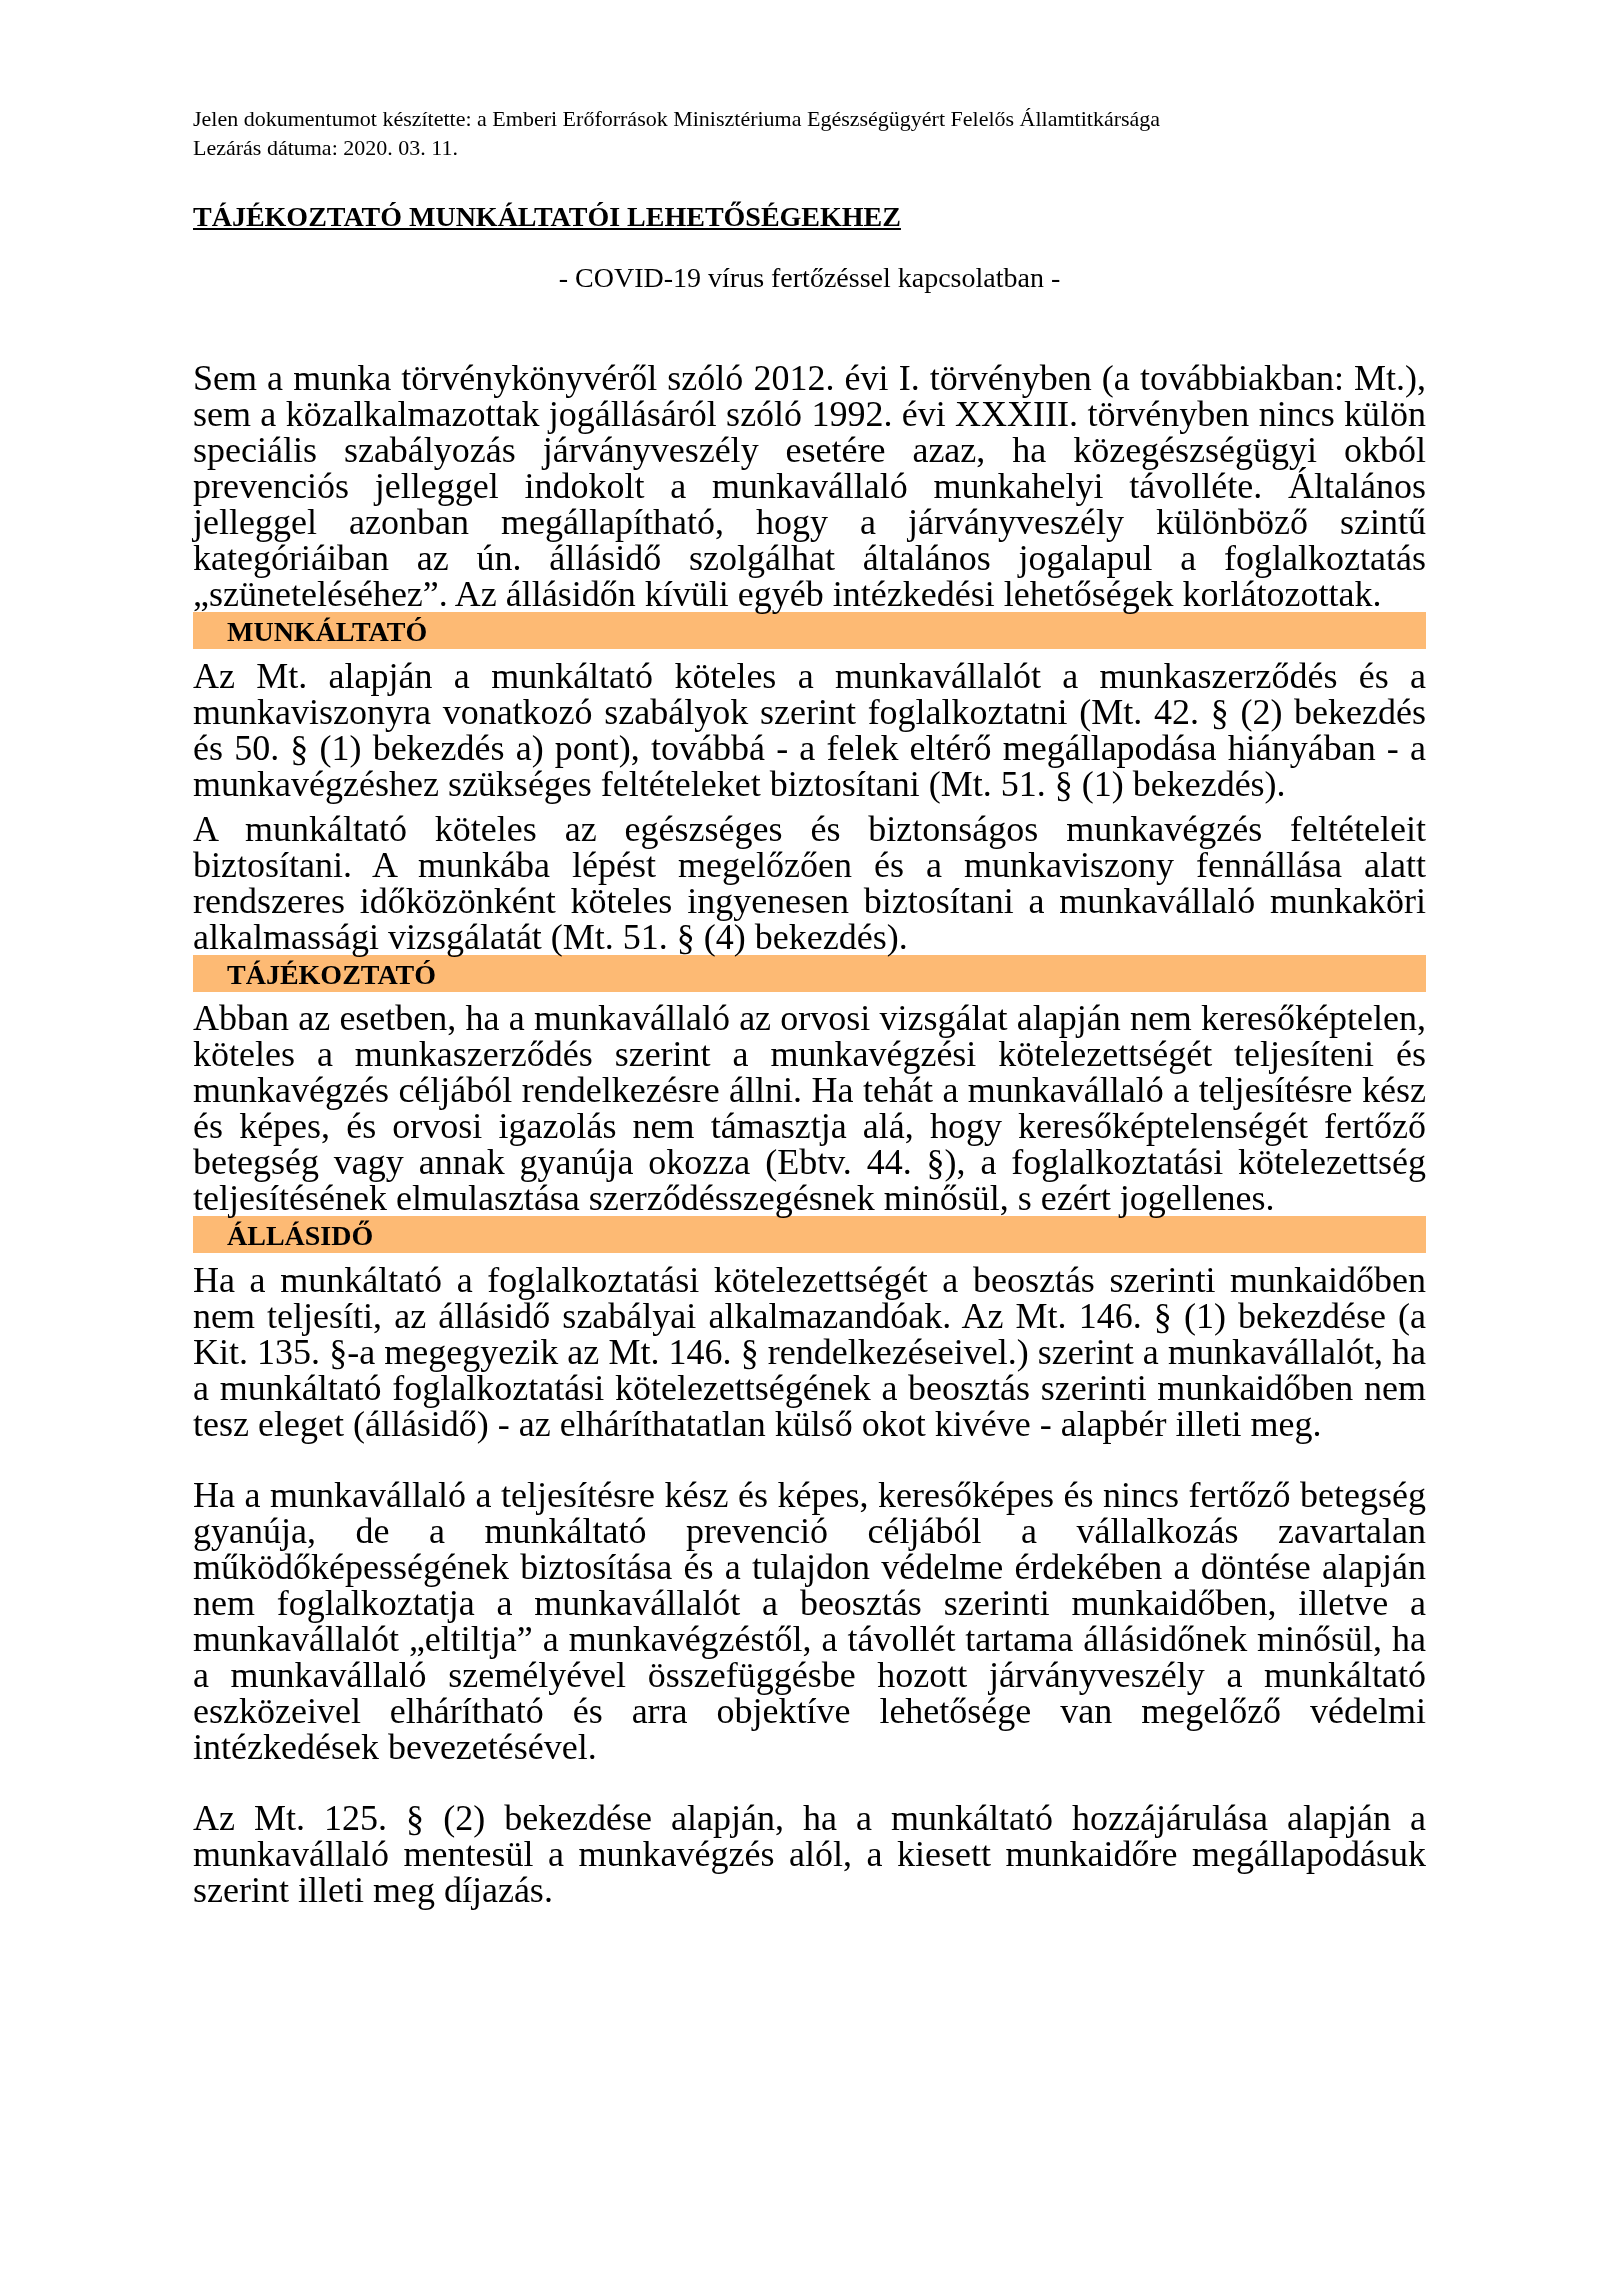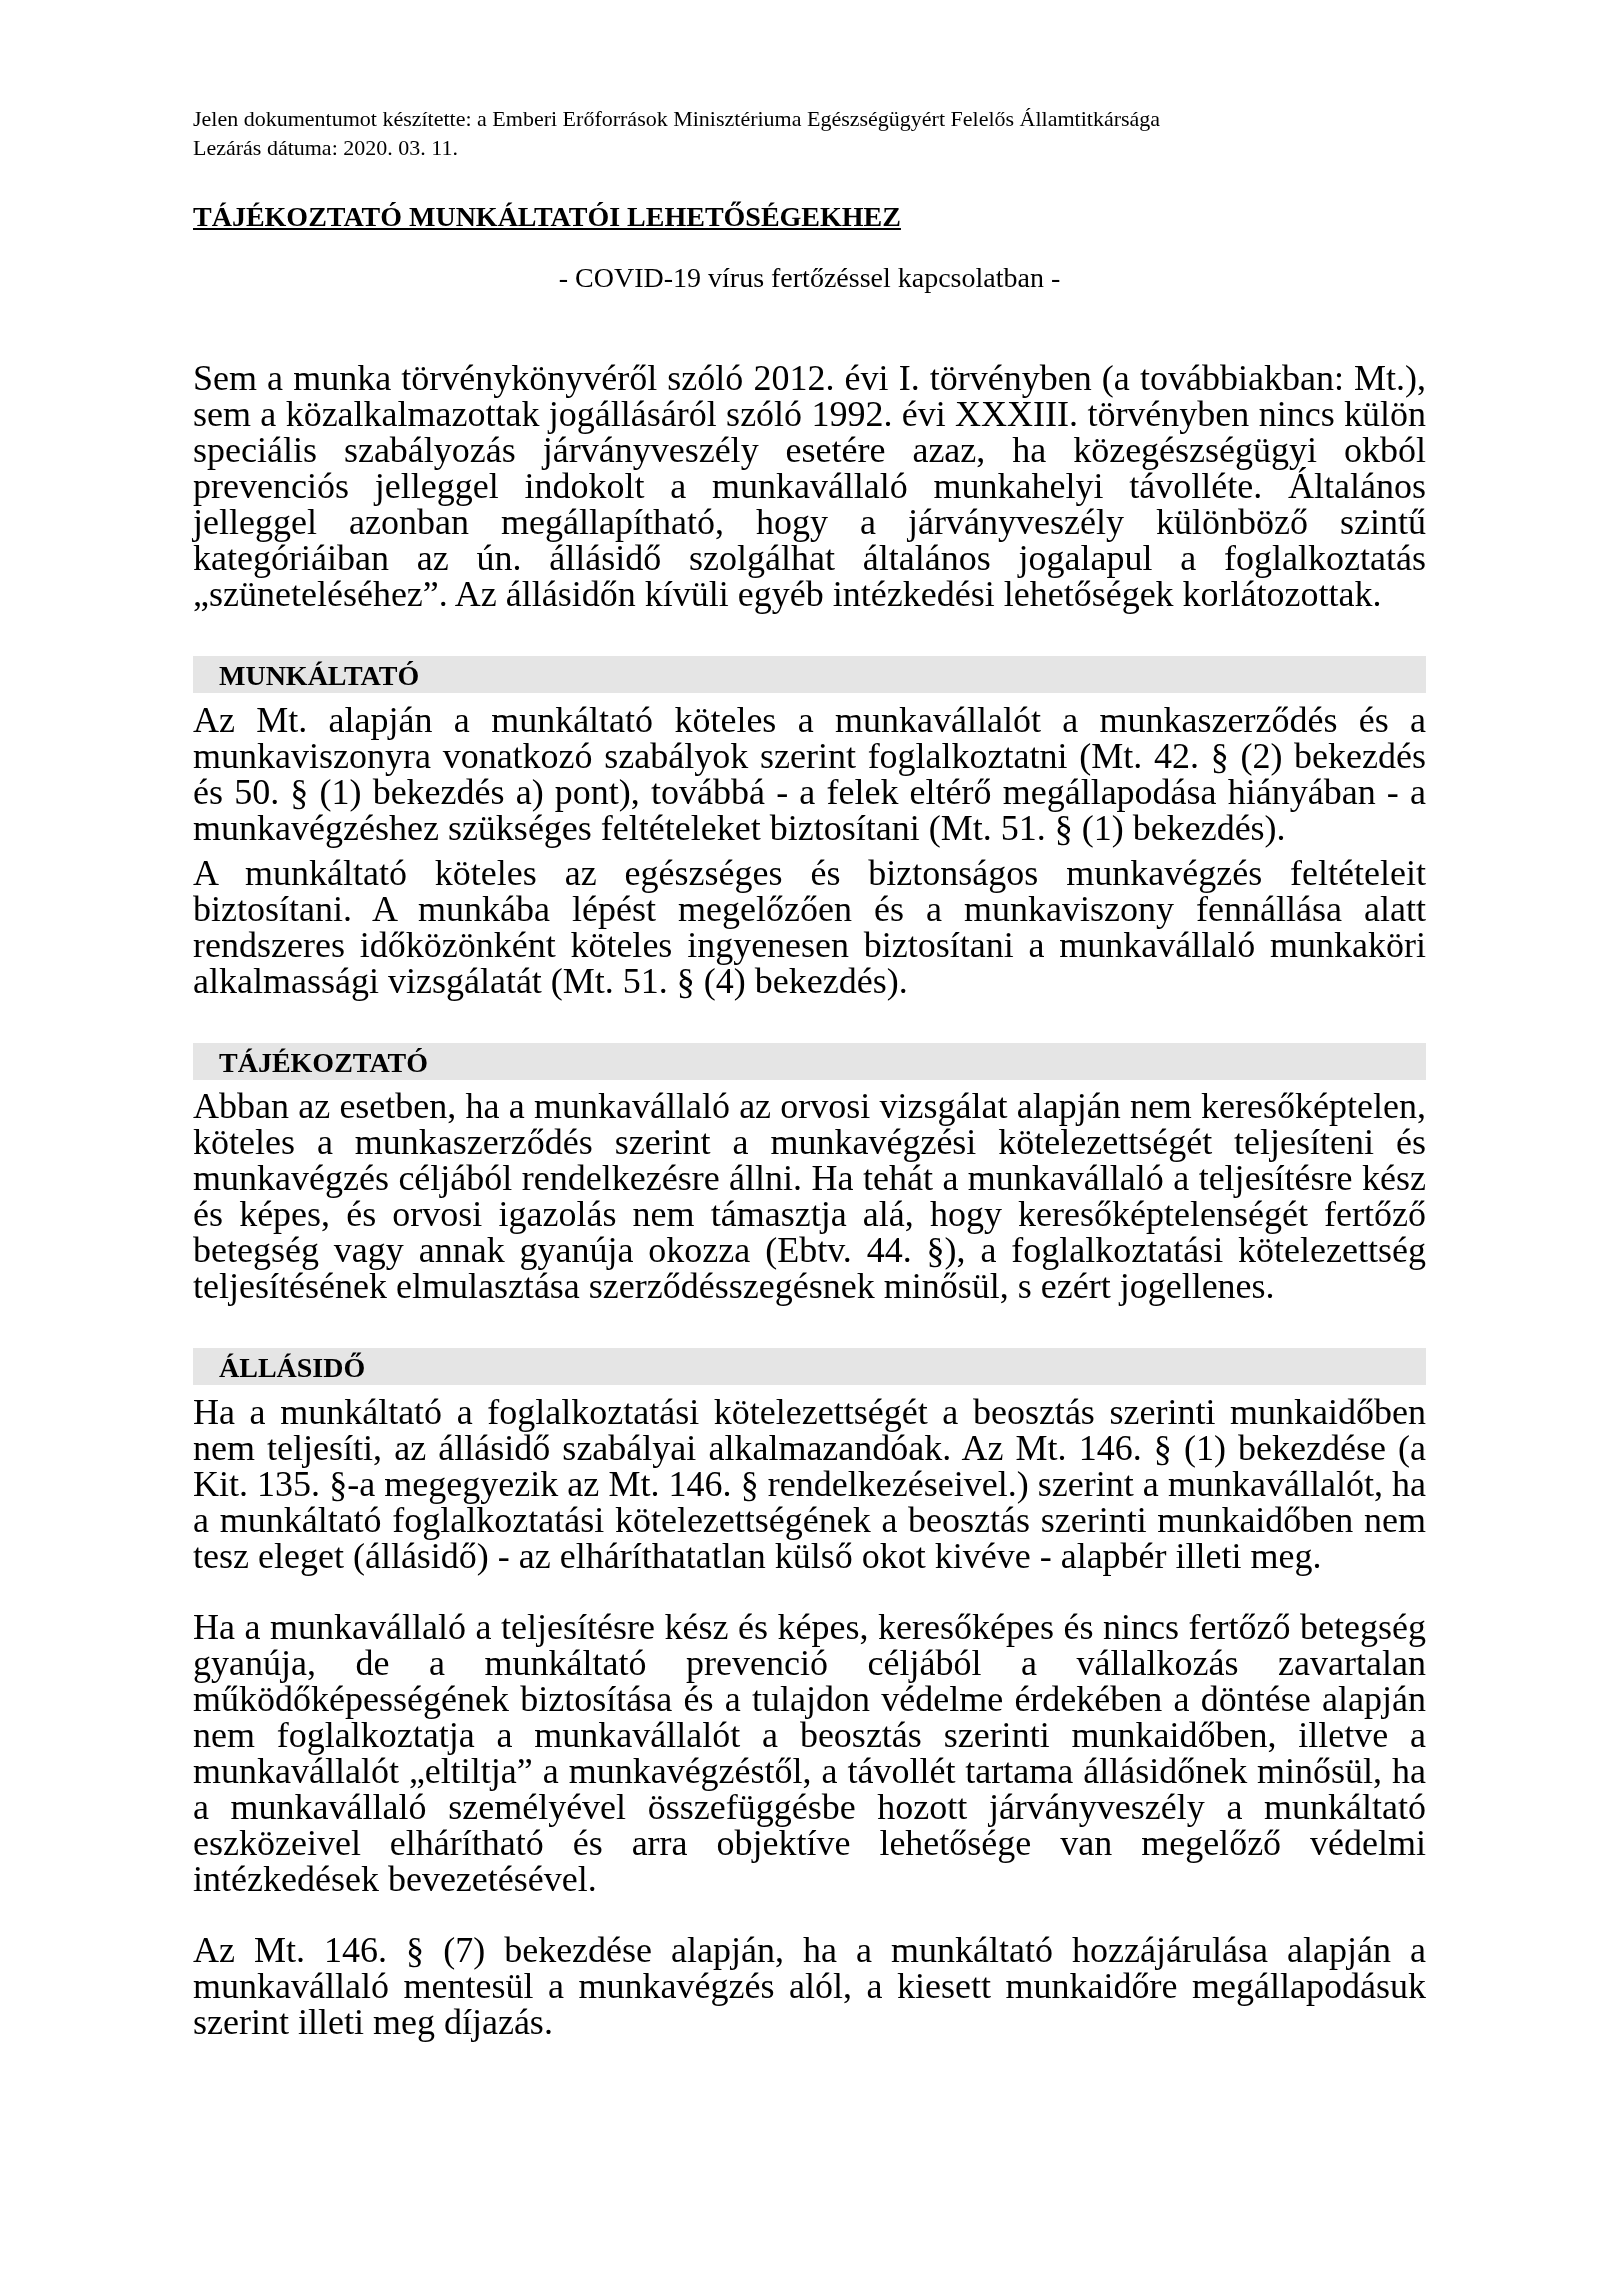--- a/index.html
+++ b/index.html
@@ -42,25 +42,24 @@
     line-height: 35px;
   }
   p.body {
     font-size: 36px;
     line-height: 36px;
     text-align: justify;
     margin: 0;
   }
   .intro { margin-top: 65px !important; }
   .section-head {
-    background: #e5e5e5;
+    background: #fdba74;
     height: 37px;
-    margin-top: 44px;
     margin-bottom: 8.8px;
-    padding-left: 26px;
+    padding-left: 34px;
     font-weight: bold;
     font-size: 28px;
     line-height: 39px;
     box-sizing: border-box;
   }
   .gap-small { margin-top: 8.8px !important; }
   .gap-large { margin-top: 35px !important; }
 </style>
 </head>
 <body>
@@ -77,15 +76,15 @@
   <div class="section-head">MUNKÁLTATÓ</div>
   <p class="body">Az Mt. alapján a munkáltató köteles a munkavállalót a munkaszerződés és a munkaviszonyra vonatkozó szabályok szerint foglalkoztatni (Mt. 42. § (2) bekezdés és 50. § (1) bekezdés a) pont), továbbá - a felek eltérő megállapodása hiányában - a munkavégzéshez szükséges feltételeket biztosítani (Mt. 51. § (1) bekezdés).</p>
   <p class="body gap-small">A munkáltató köteles az egészséges és biztonságos munkavégzés feltételeit biztosítani. A munkába lépést megelőzően és a munkaviszony fennállása alatt rendszeres időközönként köteles ingyenesen biztosítani a munkavállaló munkaköri alkalmassági vizsgálatát (Mt. 51. § (4) bekezdés).</p>
 
   <div class="section-head">TÁJÉKOZTATÓ</div>
   <p class="body">Abban az esetben, ha a munkavállaló az orvosi vizsgálat alapján nem keresőképtelen, köteles a munkaszerződés szerint a munkavégzési kötelezettségét teljesíteni és munkavégzés céljából rendelkezésre állni. Ha tehát a munkavállaló a teljesítésre kész és képes, és orvosi igazolás nem támasztja alá, hogy keresőképtelenségét fertőző betegség vagy annak gyanúja okozza (Ebtv. 44. §), a foglalkoztatási kötelezettség teljesítésének elmulasztása szerződésszegésnek minősül, s ezért jogellenes.</p>
 
   <div class="section-head">ÁLLÁSIDŐ</div>
   <p class="body">Ha a munkáltató a foglalkoztatási kötelezettségét a beosztás szerinti munkaidőben nem teljesíti, az állásidő szabályai alkalmazandóak. Az Mt. 146. § (1) bekezdése (a Kit. 135. §-a megegyezik az Mt. 146. § rendelkezéseivel.) szerint a munkavállalót, ha a munkáltató foglalkoztatási kötelezettségének a beosztás szerinti munkaidőben nem tesz eleget (állásidő) - az elháríthatatlan külső okot kivéve - alapbér illeti meg.</p>
   <p class="body gap-large">Ha a munkavállaló a teljesítésre kész és képes, keresőképes és nincs fertőző betegség gyanúja, de a munkáltató prevenció céljából a vállalkozás zavartalan működőképességének biztosítása és a tulajdon védelme érdekében a döntése alapján nem foglalkoztatja a munkavállalót a beosztás szerinti munkaidőben, illetve a munkavállalót „eltiltja” a munkavégzéstől, a távollét tartama állásidőnek minősül, ha a munkavállaló személyével összefüggésbe hozott járványveszély a munkáltató eszközeivel elhárítható és arra objektíve lehetősége van megelőző védelmi intézkedések bevezetésével.</p>
-  <p class="body gap-large">Az Mt. 146. § (7) bekezdése alapján, ha a munkáltató hozzájárulása alapján a munkavállaló mentesül a munkavégzés alól, a kiesett munkaidőre megállapodásuk szerint illeti meg díjazás.</p>
+  <p class="body gap-large">Az Mt. 125. § (2) bekezdése alapján, ha a munkáltató hozzájárulása alapján a munkavállaló mentesül a munkavégzés alól, a kiesett munkaidőre megállapodásuk szerint illeti meg díjazás.</p>
 </div>
 
 
 </body></html>

